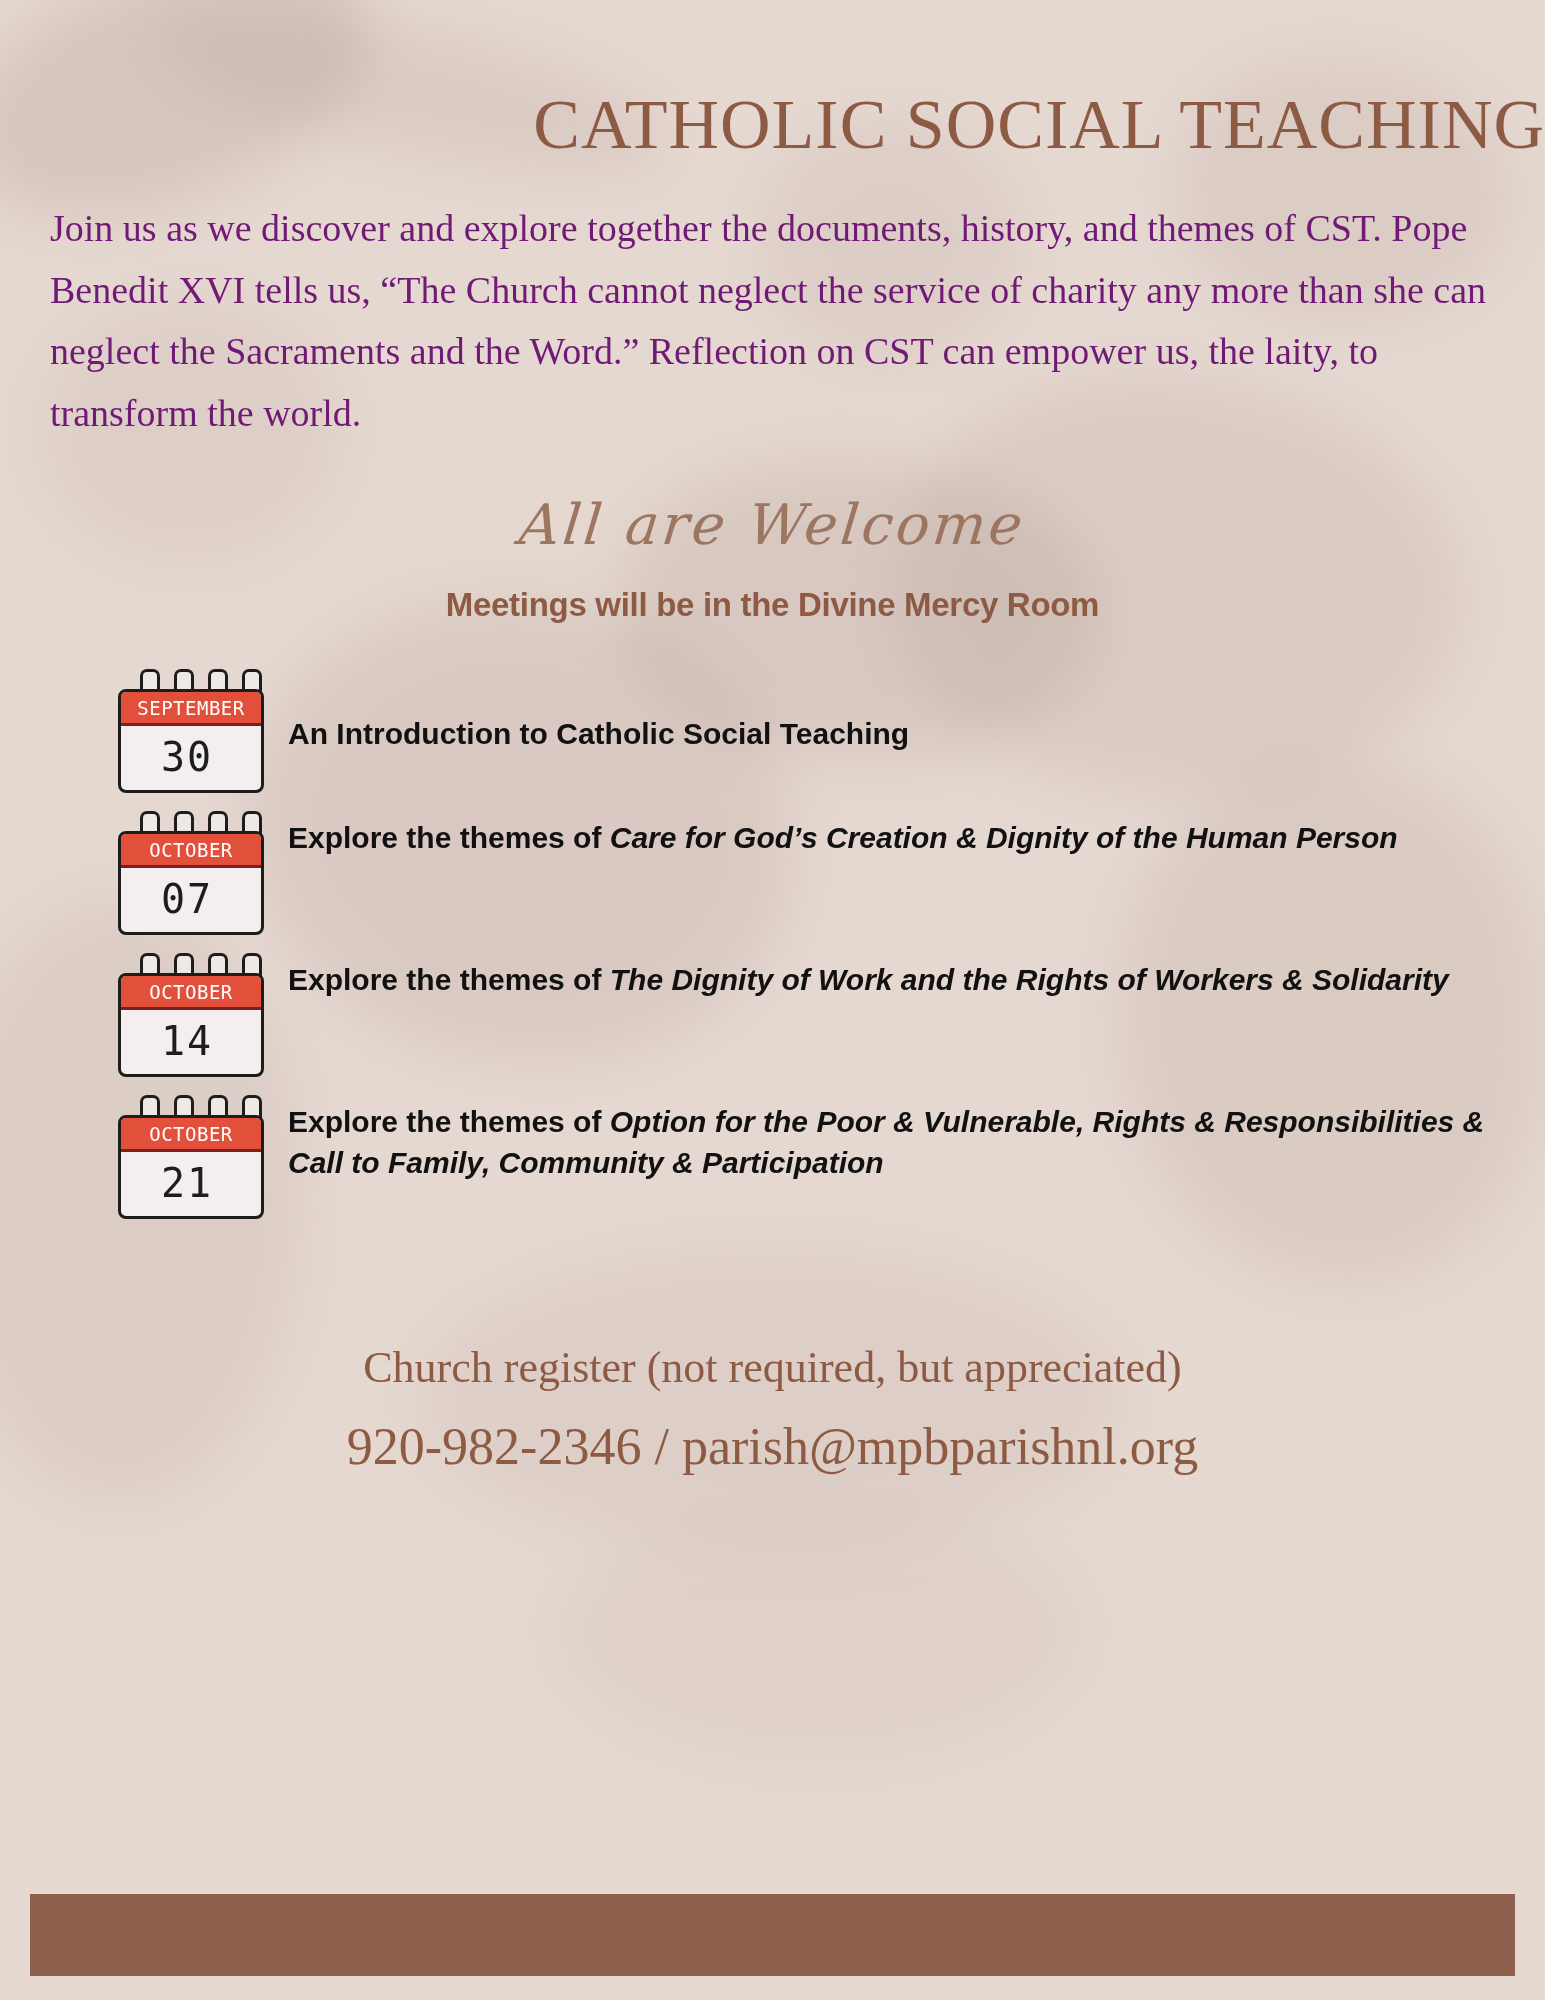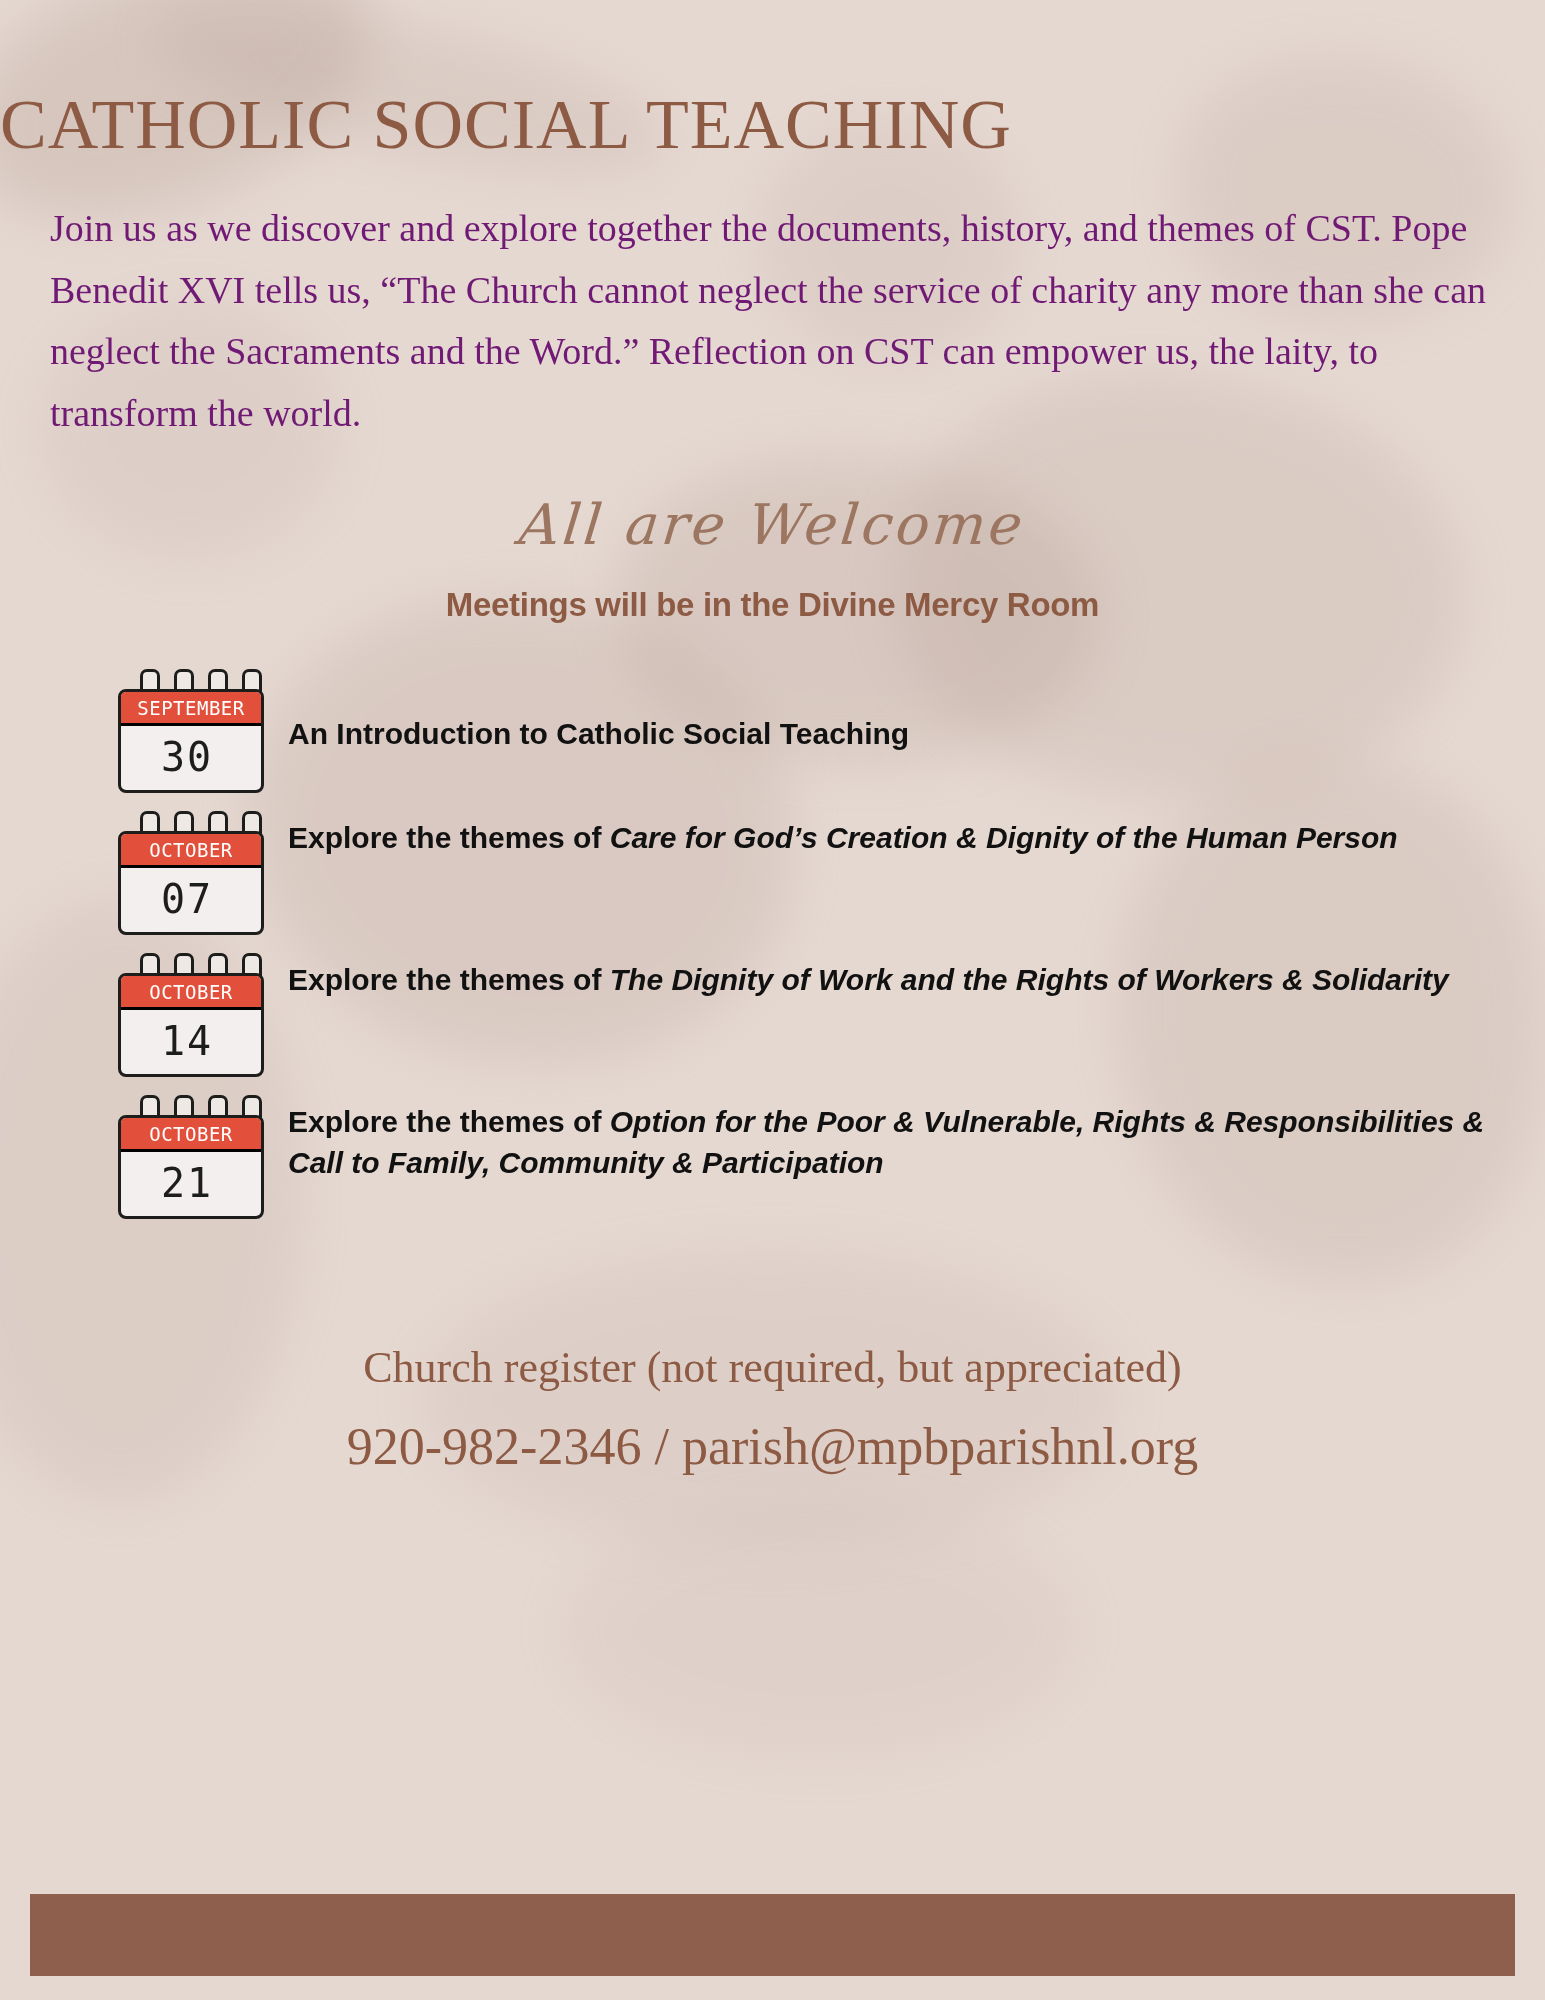--- a/index.html
+++ b/index.html
@@ -41,21 +41,21 @@
   .b11{ left: 40px; top: 300px; width: 300px; height: 260px; border-radius: 50%; opacity: 0.14; }
   .b12{ left: 560px; top: 1500px; width: 520px; height: 260px; border-radius: 50%; opacity: 0.10; }
 
   .content {
     position: relative;
     z-index: 2;
   }
 
   
   .title {
-    text-align: left;
+    text-align: right;
     color: #8d5a44;
     font-size: 70px;
     letter-spacing: 1px;
     margin: 90px 0 0 0;
     font-weight: 400;
     line-height: 1;
   }
 
   
   .intro {
@@ -137,21 +137,21 @@
     z-index: 2;
   }
   .cal-month {
     background: #e2503c;
     color: #fff;
     font-family: "DejaVu Sans Mono", monospace;
     font-size: 19px;
     text-align: center;
     letter-spacing: 0.5px;
     padding: 5px 0 4px 0;
-    border-bottom: 3px solid #000000;
+    border-bottom: 3px solid #7f1d1d;
   }
   .cal-day {
     color: #1d1d1b;
     font-family: "DejaVu Sans Mono", monospace;
     font-size: 40px;
     text-align: center;
     padding: 8px 8px 10px 0;
     letter-spacing: 2px;
   }
 

